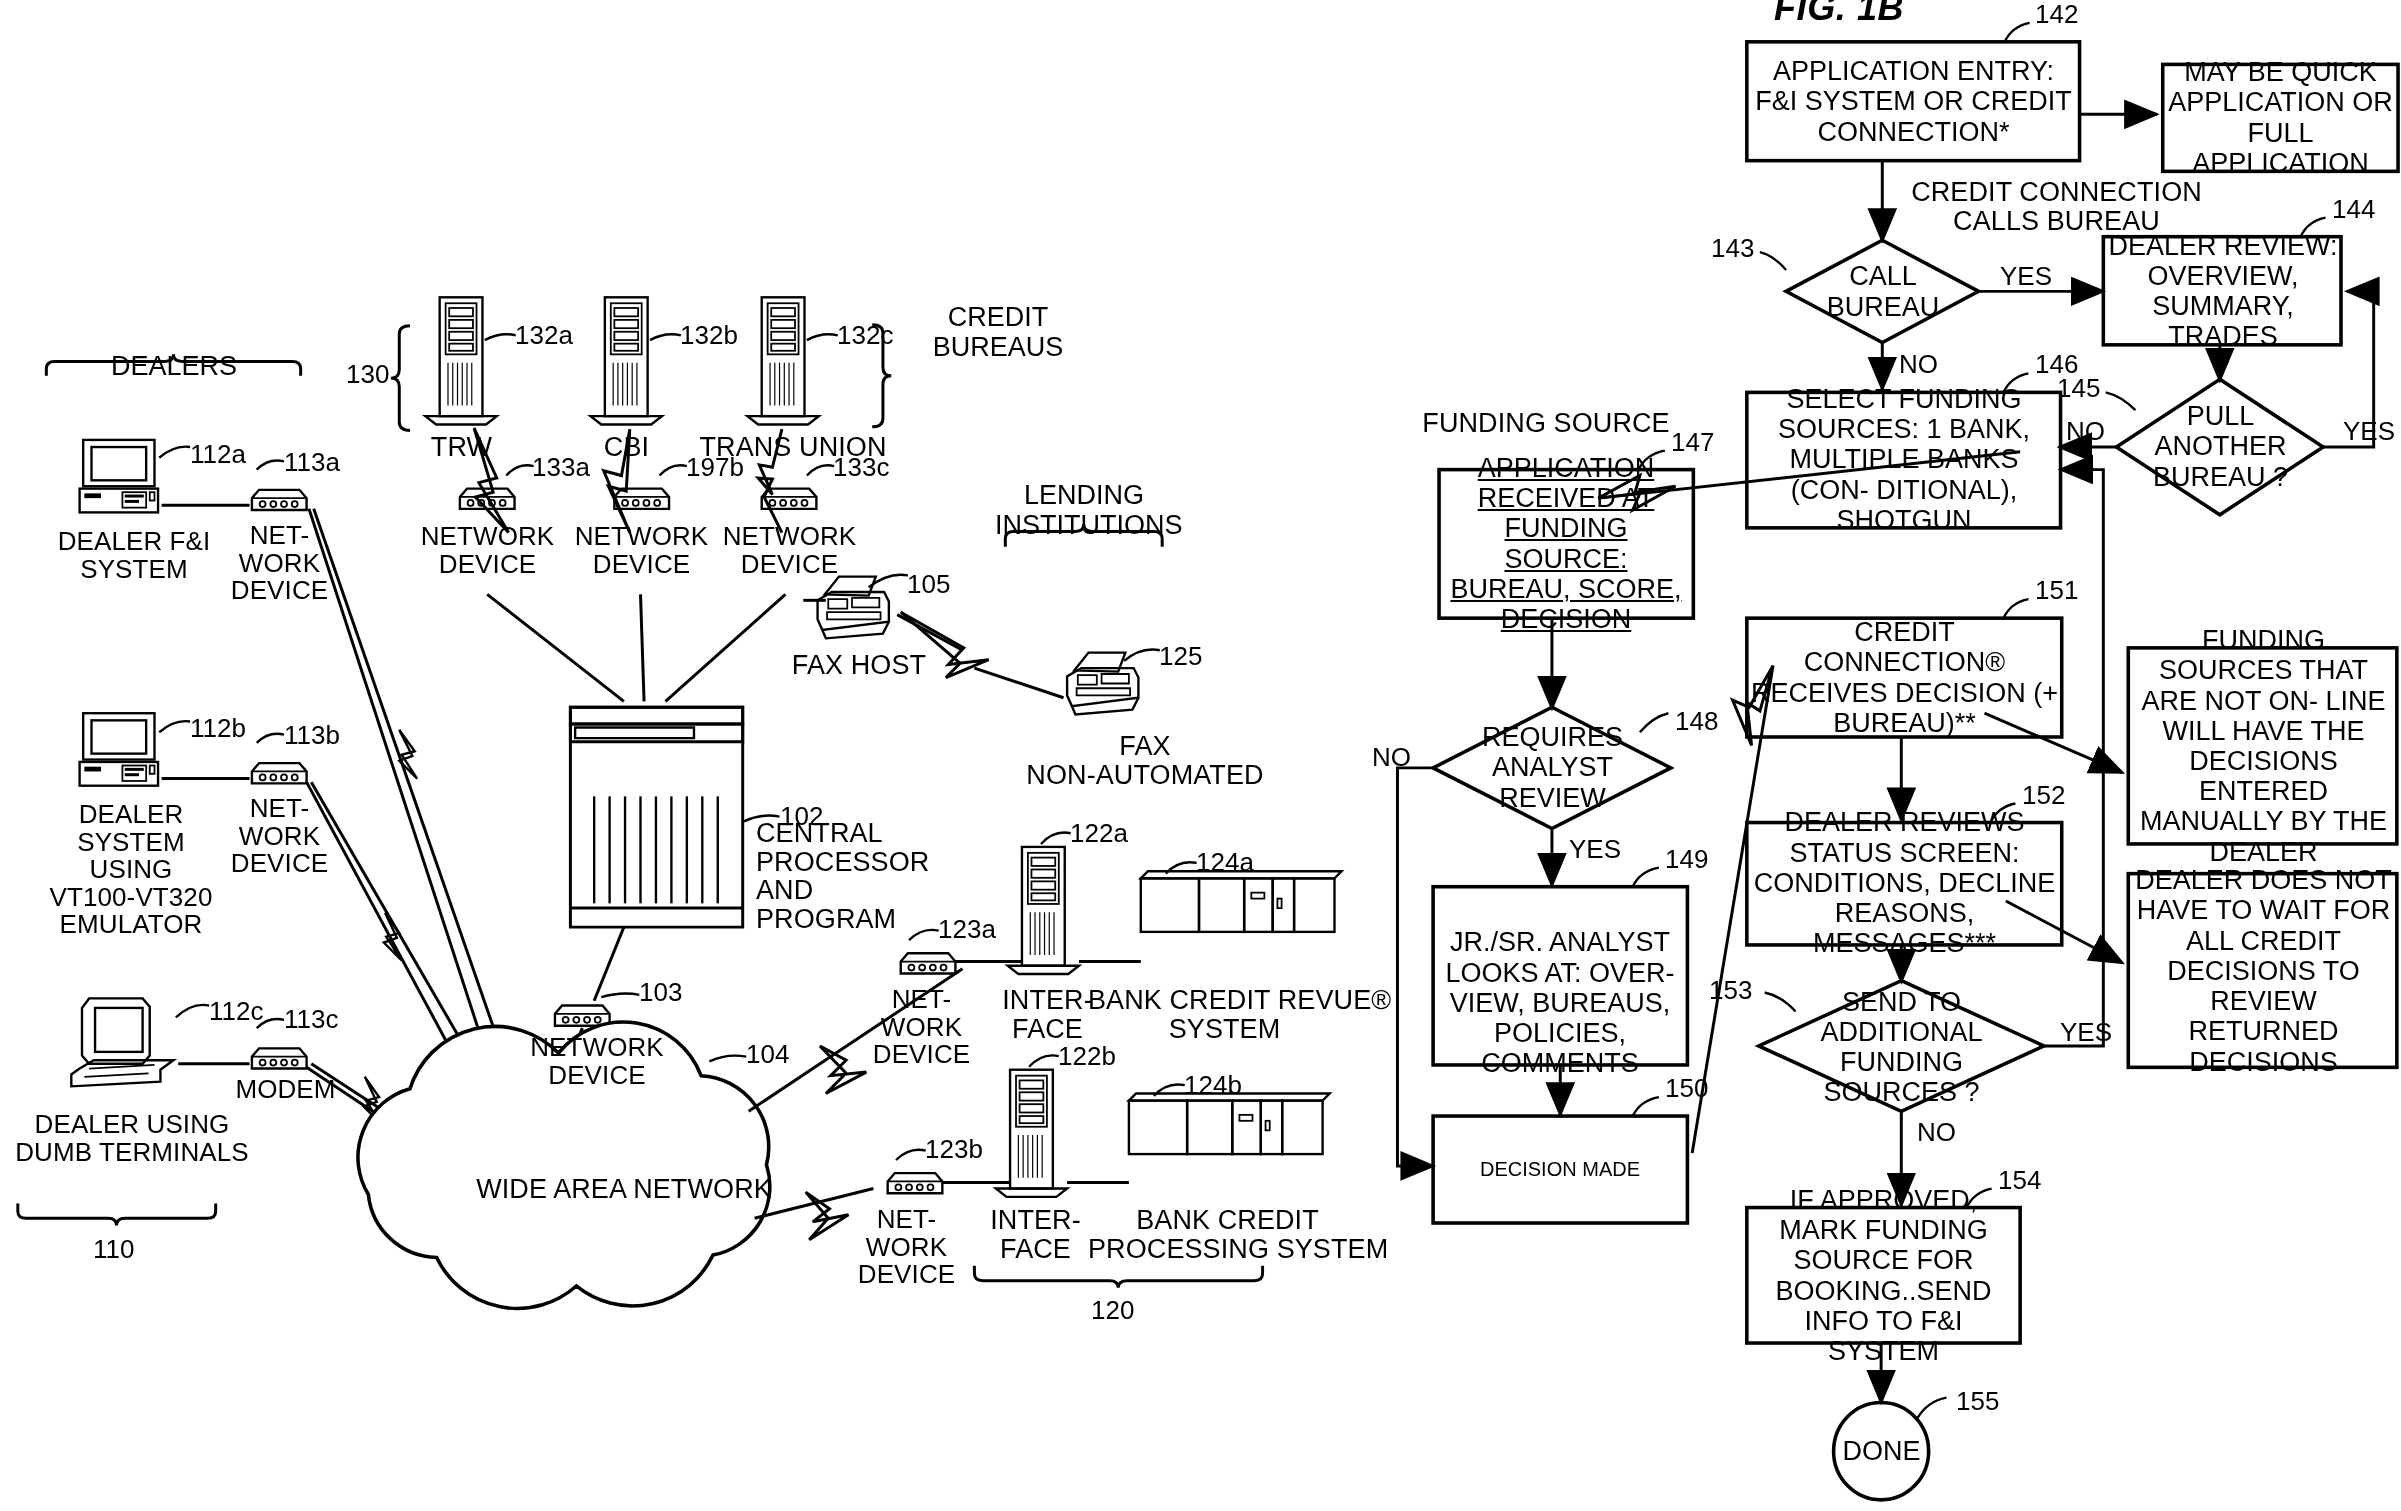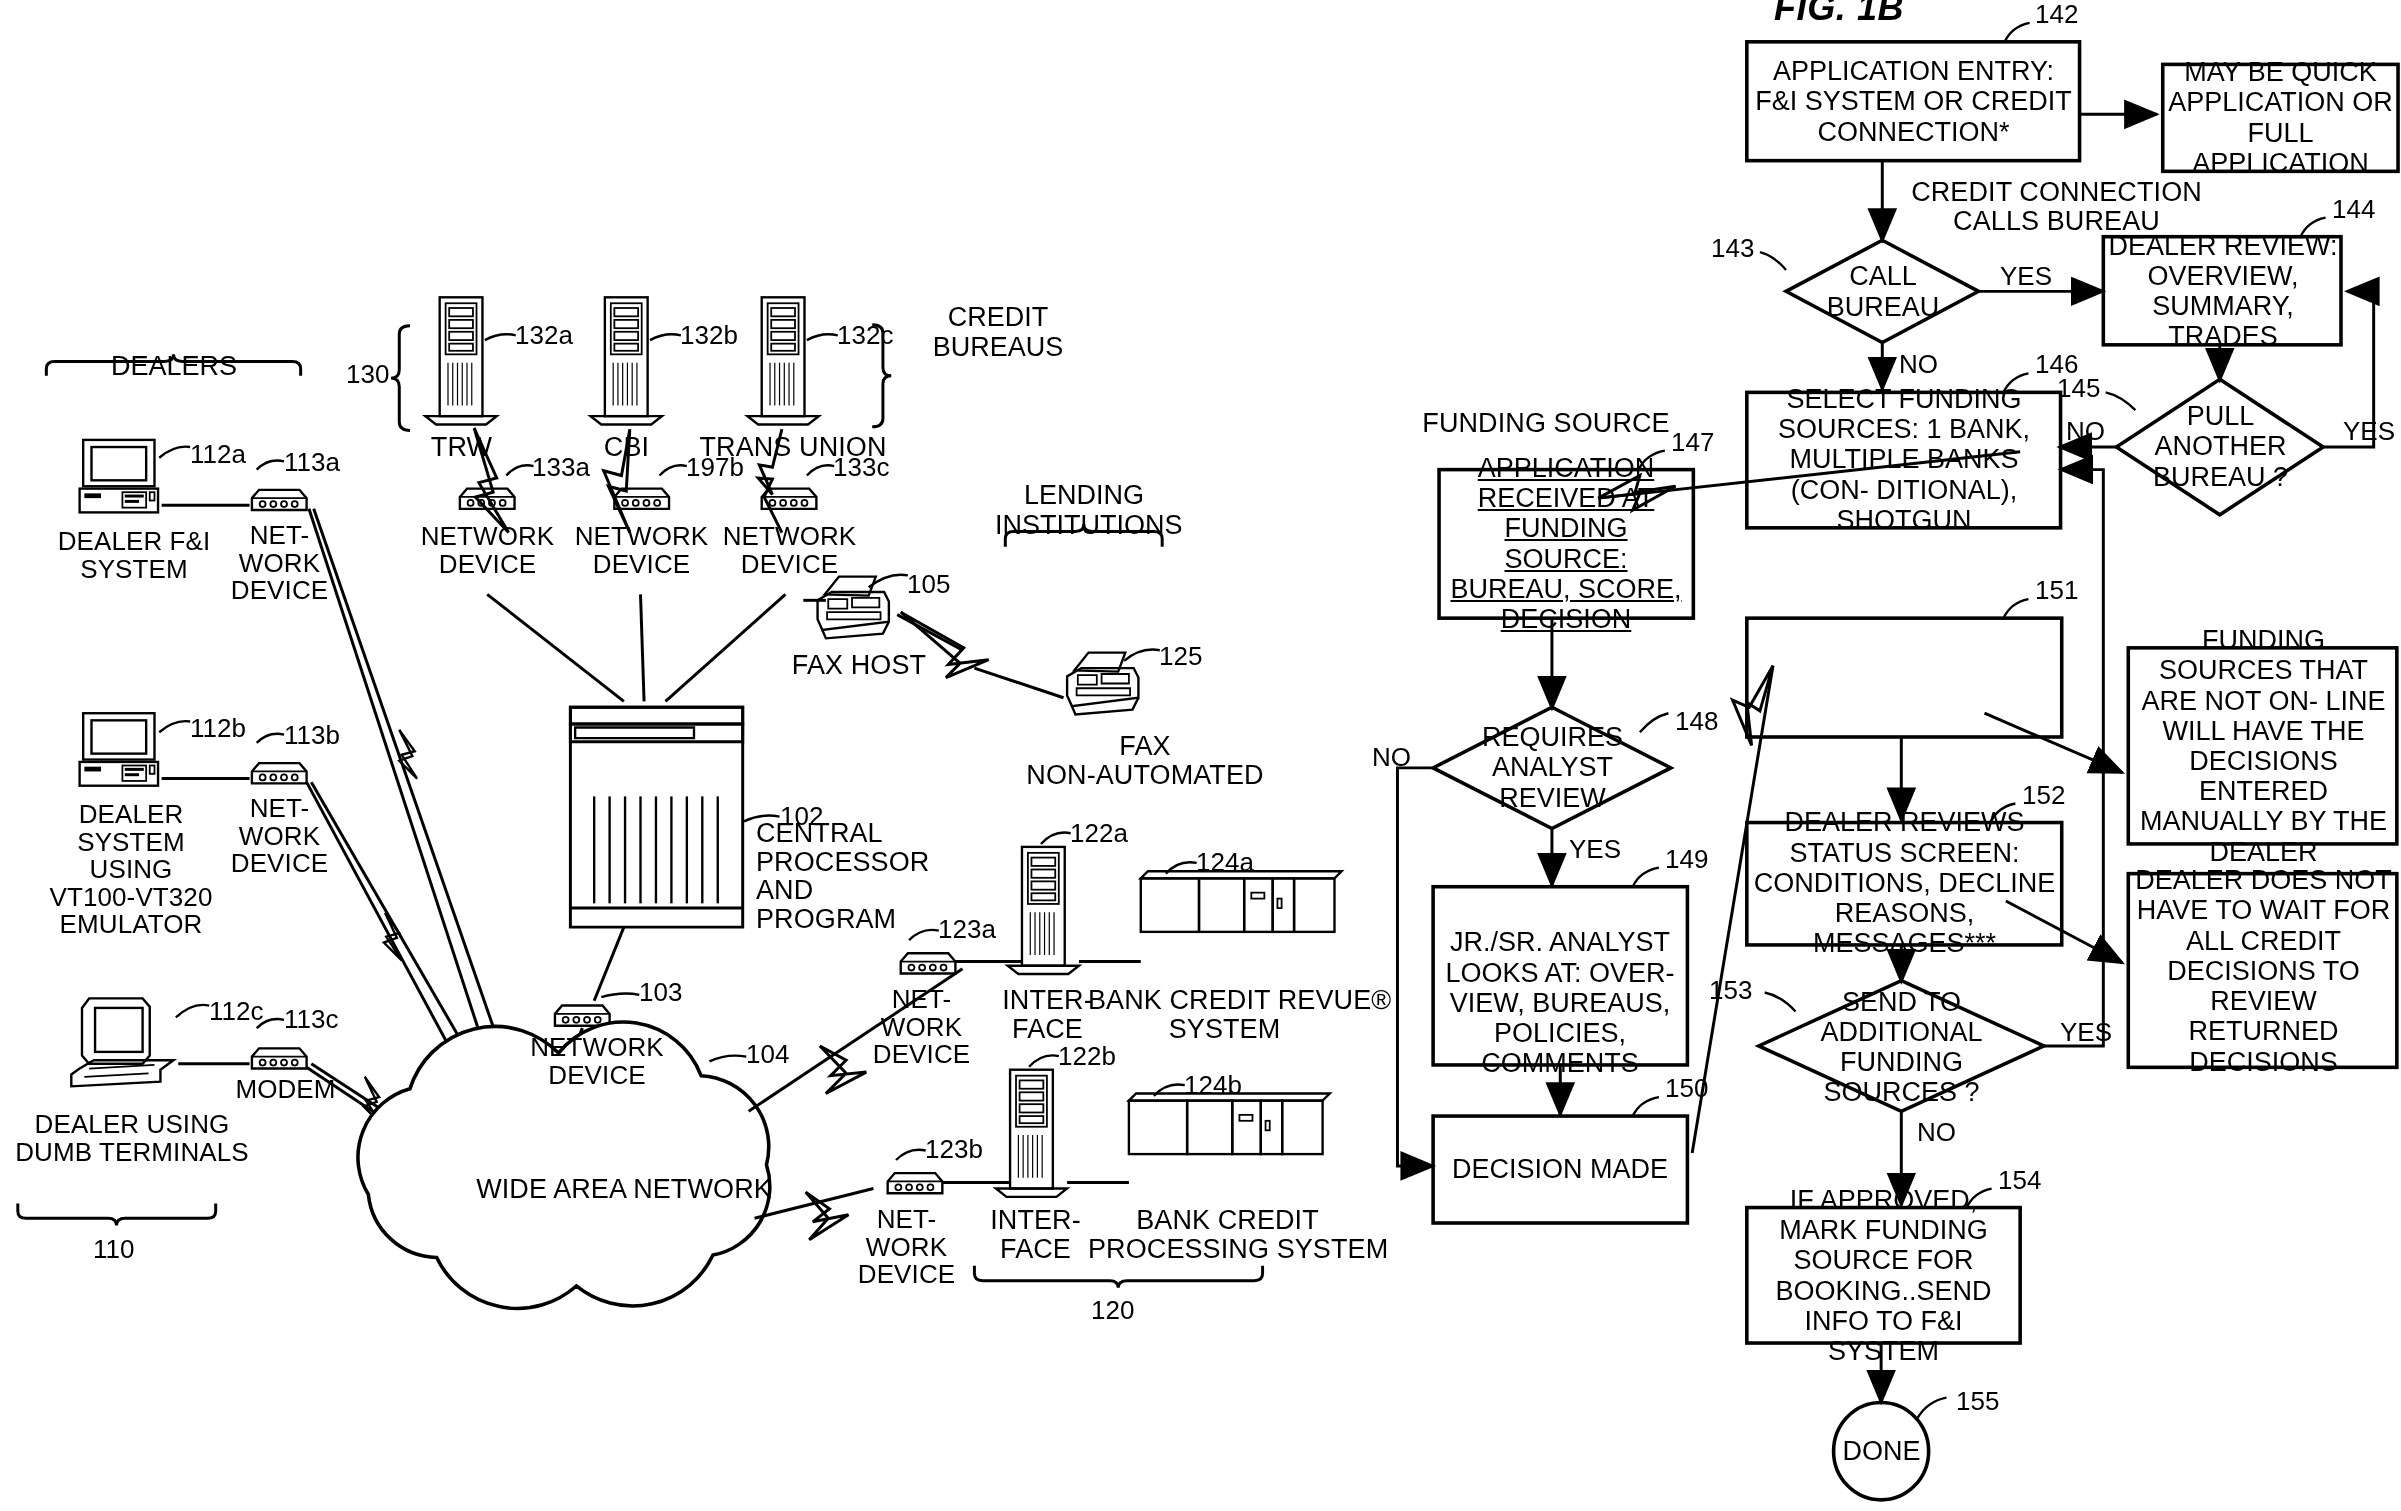--- a/index.html
+++ b/index.html
@@ -428,22 +428,25 @@
 BUREAU, SCORE,
 DECISION</div>
   <div class="boxtext" style="left:1462px;top:726px;width:181px;height:83px;font-size:27px;">REQUIRES
 ANALYST
 REVIEW</div>
   <div class="boxtext" style="left:1433px;top:914px;width:254px;height:178px;font-size:27px;">JR./SR. ANALYST
 LOOKS AT: OVER-
 VIEW, BUREAUS,
 POLICIES,
 COMMENTS</div>
-  <div class="boxtext" style="left:1433px;top:1116px;width:254px;height:107px;font-size:27px;">DECISION
+  <div class="boxtext" style="left:1433px;top:1116px;width:254px;height:107px;font-size:20px;">DECISION
 MADE</div>
+  <div class="boxtext" style="left:1747px;top:618px;width:315px;height:119px;font-size:27px;">CREDIT CONNECTION®
+RECEIVES DECISION (+
+BUREAU)**</div>
   <div class="boxtext" style="left:1747px;top:822px;width:315px;height:122px;font-size:27px;">DEALER REVIEWS
 STATUS SCREEN:
 CONDITIONS, DECLINE
 REASONS, MESSAGES***</div>
   <div class="boxtext" style="left:1790px;top:1000px;width:223px;height:94px;font-size:27px;">SEND TO
 ADDITIONAL FUNDING
 SOURCES
 ?</div>
   <div class="boxtext" style="left:1747px;top:1208px;width:273px;height:135px;font-size:27px;">IF APPROVED, MARK
 FUNDING SOURCE FOR

